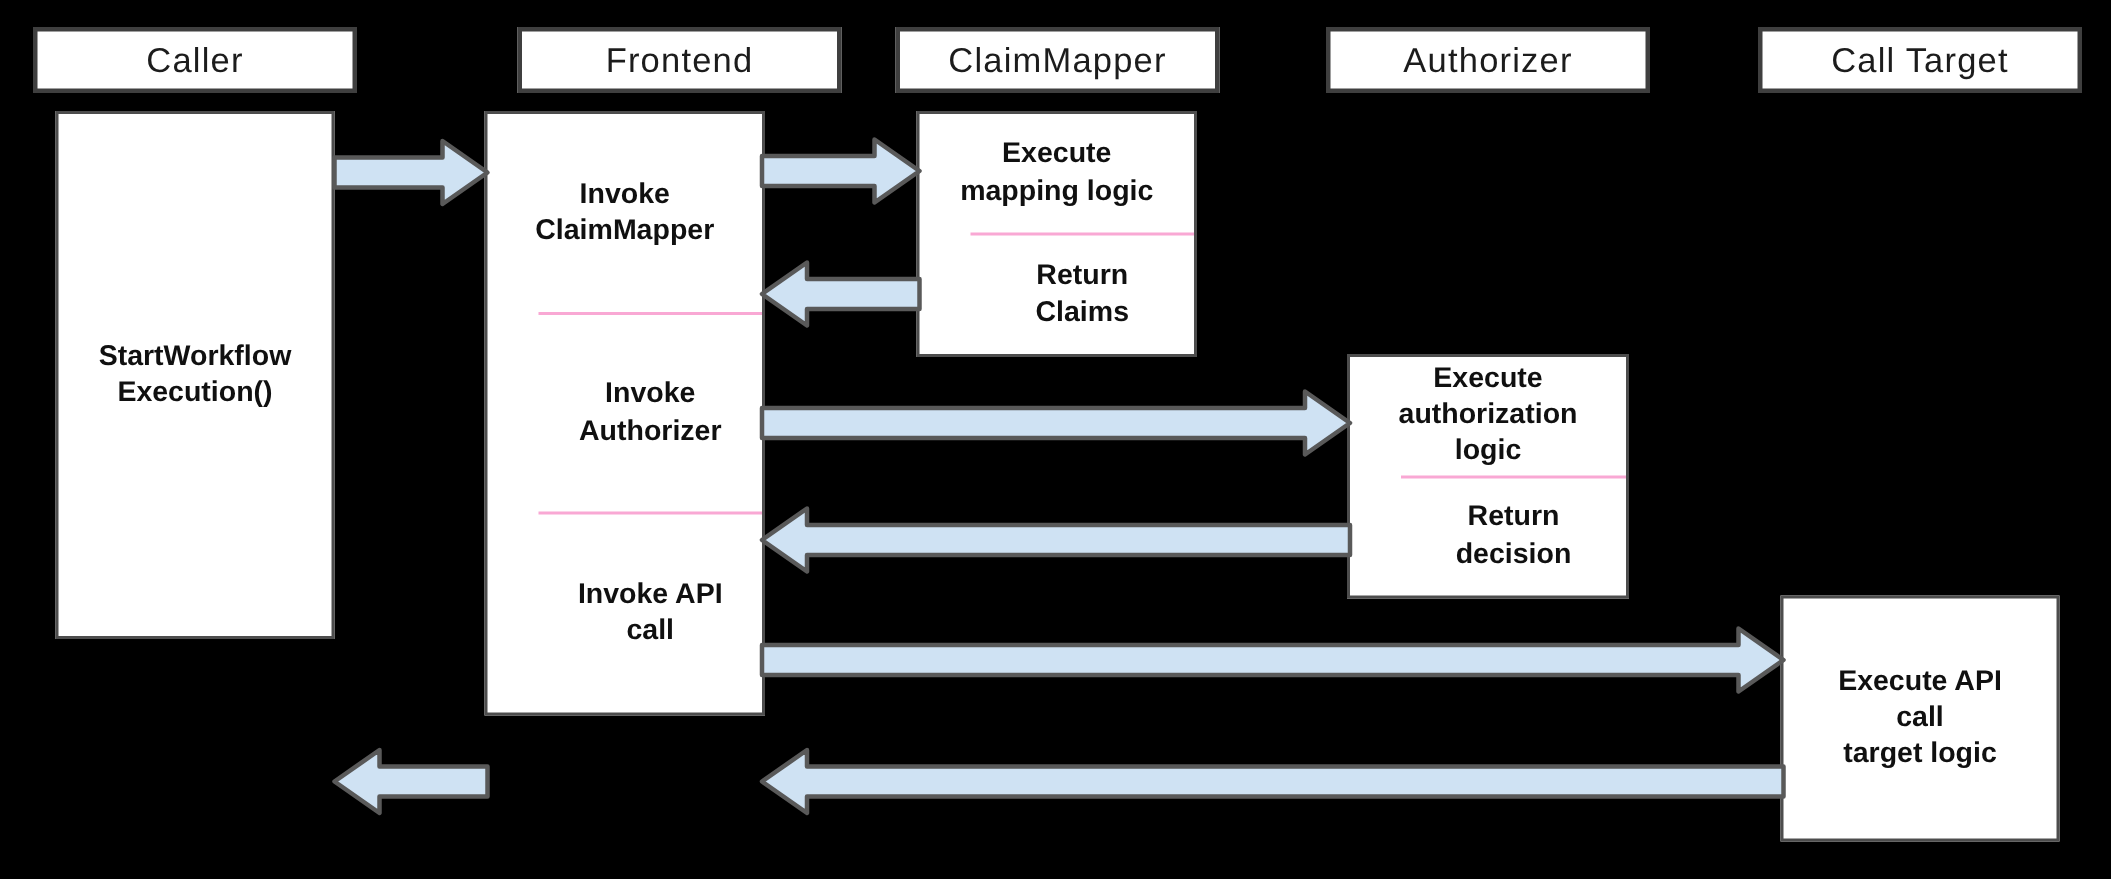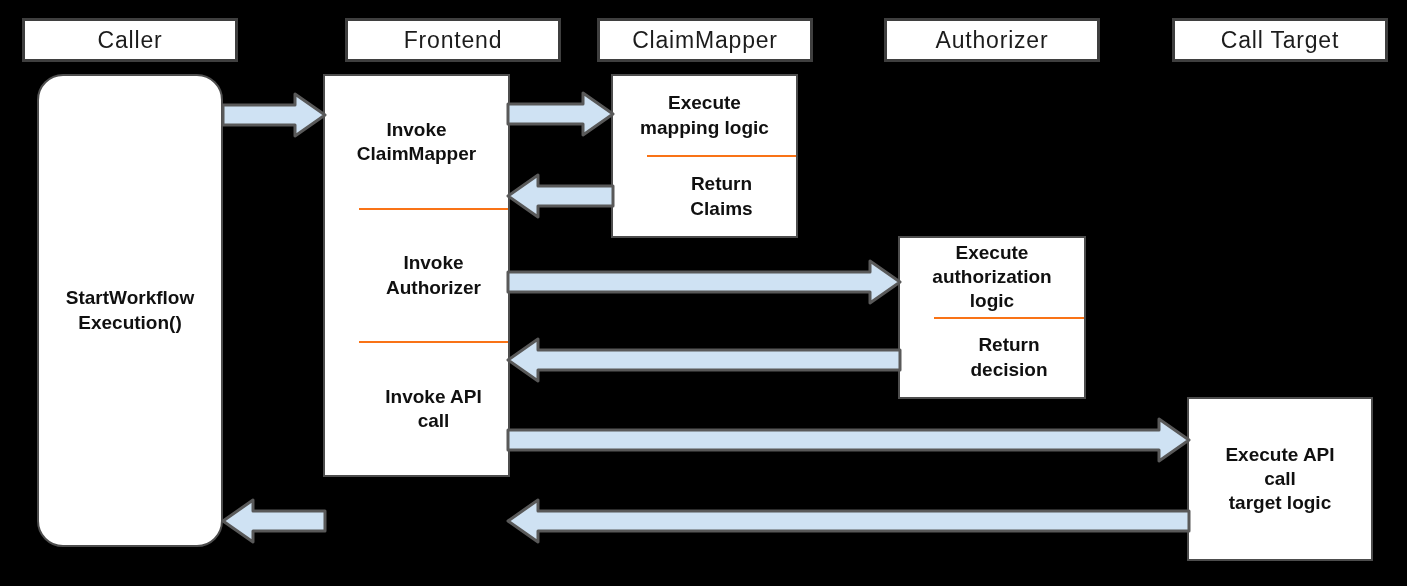--- a/index.html
+++ b/index.html
@@ -52,24 +52,24 @@
     display: flex;
     align-items: center;
     justify-content: center;
     text-align: center;
     font-weight: 700;
     font-size: 19px;
     line-height: 1.28;
     color: #101010;
     padding: 0 24px;
   }
-  .section + .section { border-top: 2px solid #f97316; margin-left: 34px; }
+  .section + .section { border-top: 2px solid #f9a8d4; margin-left: 34px; }
   .section span { white-space: pre-line; }
 
-  #act-caller      { left: 37px;   top: 74px;  width: 186px; height: 473px; border-radius: 26px; }
+  #act-caller      { left: 37px;   top: 74px;  width: 186px; height: 352px; }
   #act-frontend    { left: 323px;  top: 74px;  width: 187px; height: 403px; }
   #act-claimmapper { left: 611px;  top: 74px;  width: 187px; height: 164px; }
   #act-authorizer  { left: 898px;  top: 236px; width: 188px; height: 163px; }
   #act-calltarget  { left: 1187px; top: 397px; width: 186px; height: 164px; }
 
   
   .arrows-layer {
     position: absolute;
     left: 0; top: 0;
     width: 1407px;

